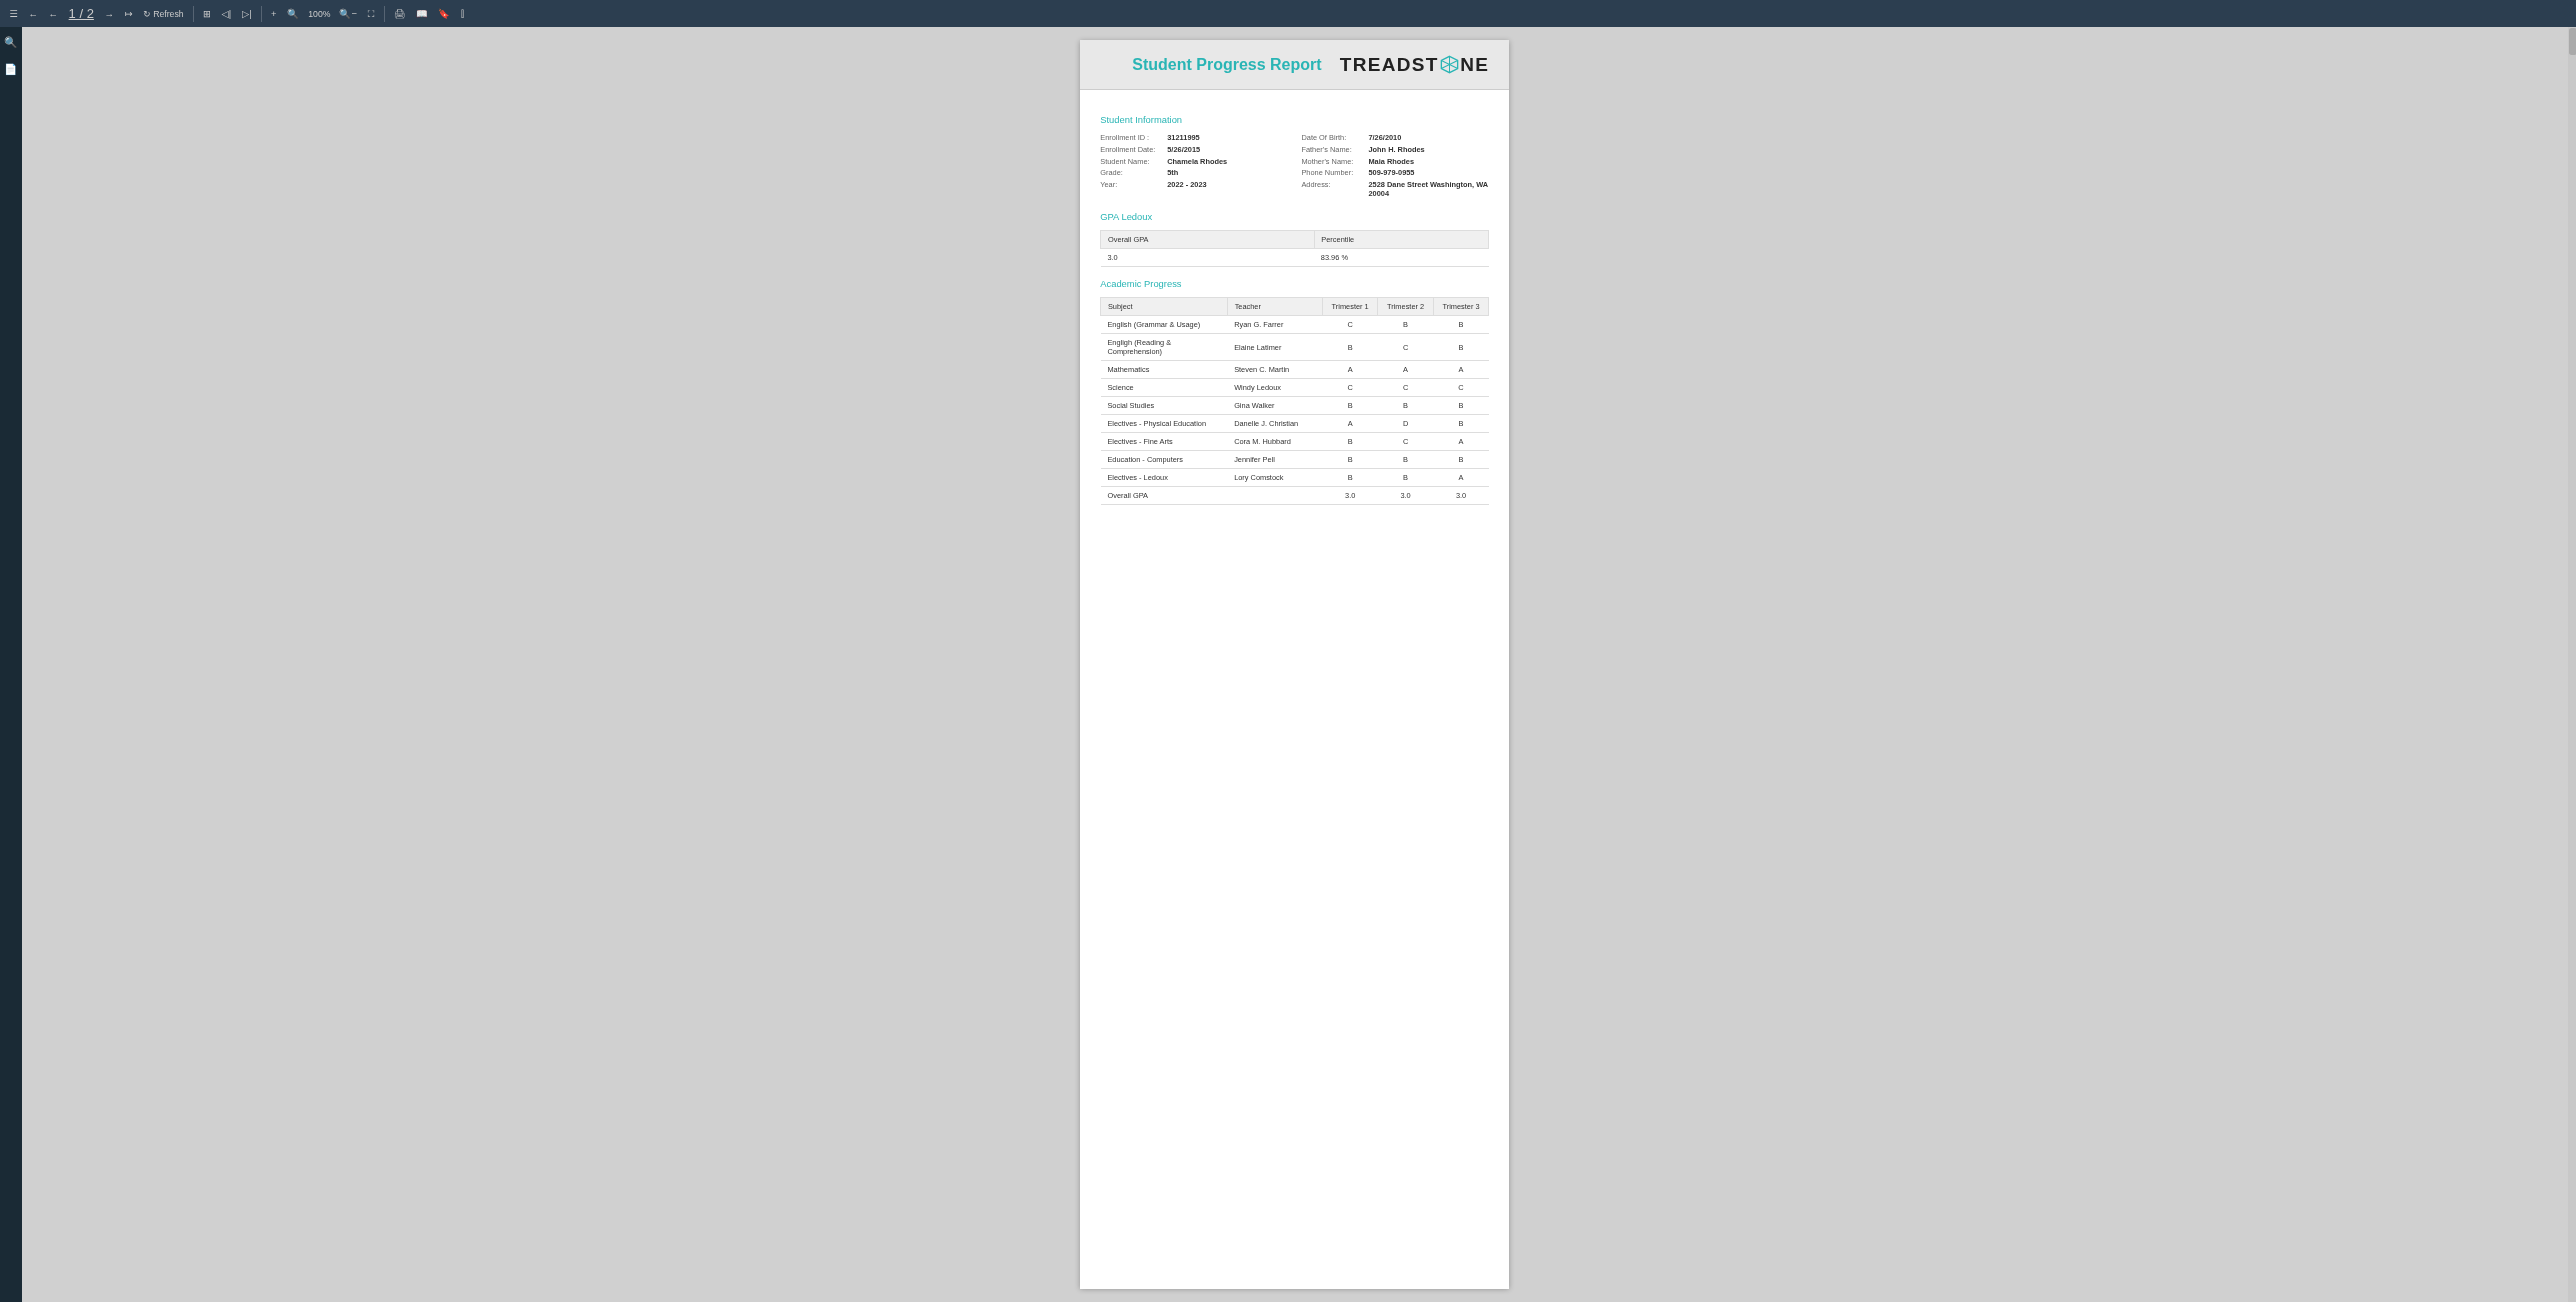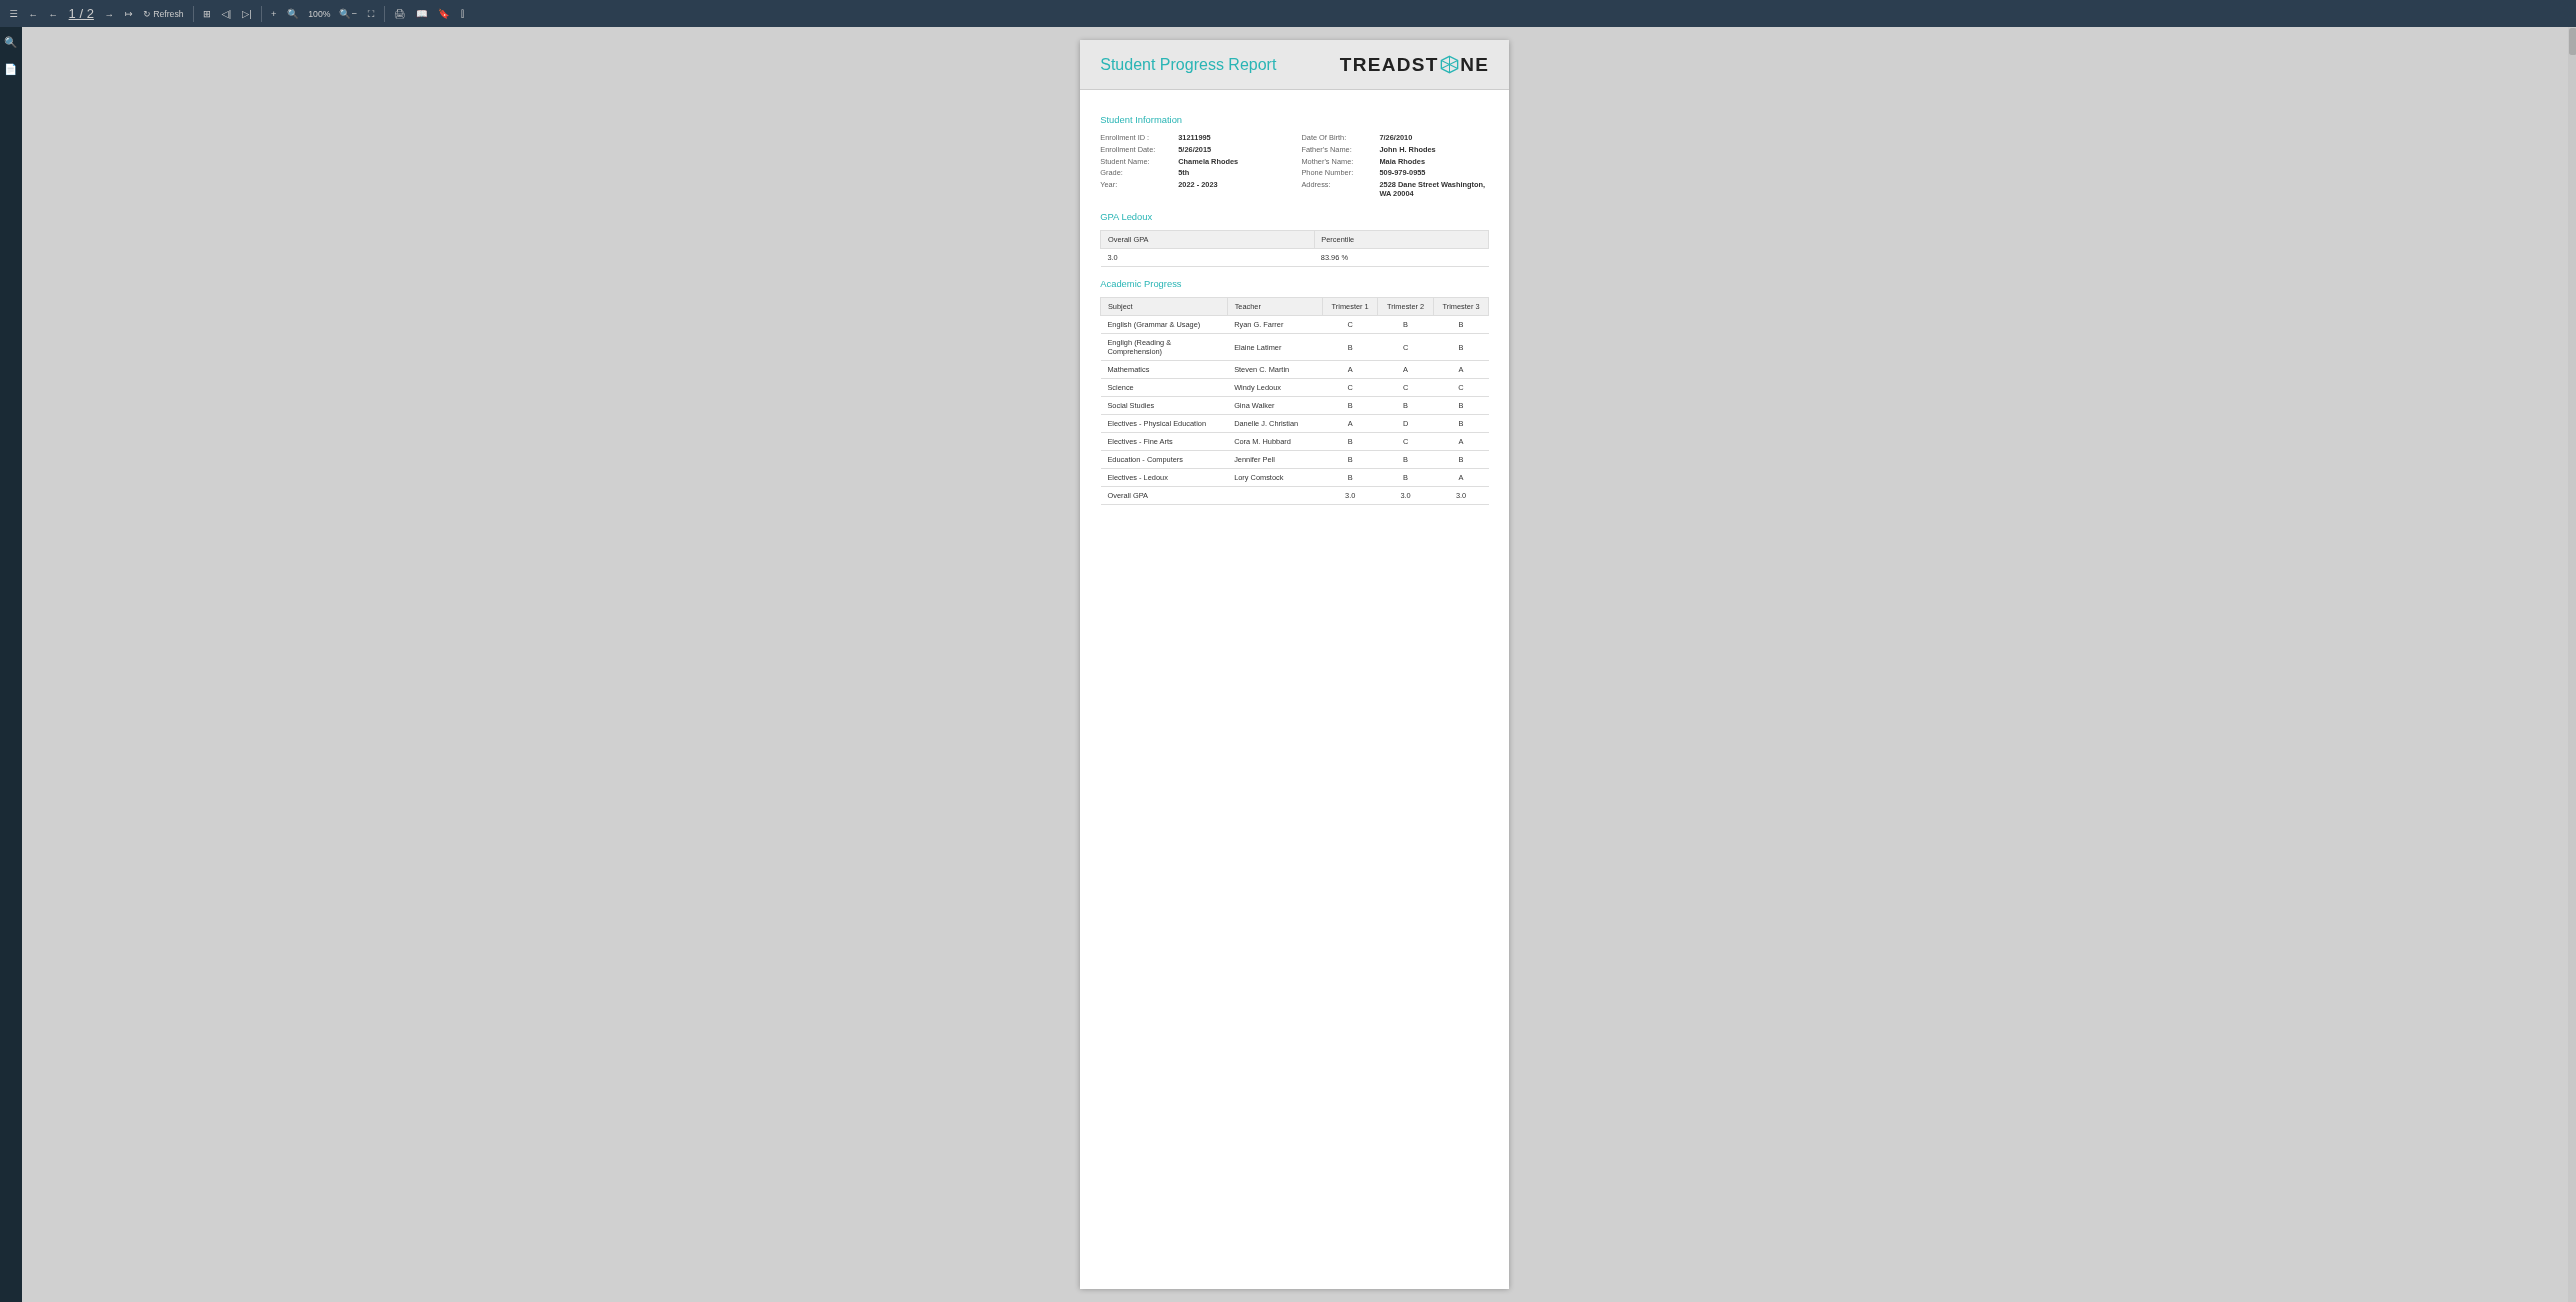--- a/index.html
+++ b/index.html
@@ -113,21 +113,22 @@
       background: #e8e8e8;
       padding: 13.4px 20px;
       display: flex;
       justify-content: space-between;
       align-items: center;
       border-bottom: 0.7px solid #ccc;
     }
     .doc-title {
       color: #2ab5b5;
       font-size: 16px;
-      font-weight: normal;
+      font-weight: bold;
+      margin-left: 32px;
     }
     .logo-text {
       font-size: 19px;
       font-weight: bold;
       color: #222;
       letter-spacing: 1.3px;
       display: flex;
       align-items: center;
     }
     .logo-icon {
@@ -153,21 +154,21 @@
 
     
     .info-grid {
       display: grid;
       grid-template-columns: 1fr 1fr;
       gap: 2.7px 13.4px;
       margin-bottom: 5.4px;
     }
     .info-row {
       display: flex;
-      gap: 11px;
+      gap: 0;
       margin-bottom: 2.7px;
     }
     .info-label {
       color: #666;
       font-size: 7.4px;
       min-width: 67px;
     }
     .info-value {
       color: #333;
       font-size: 7.4px;

